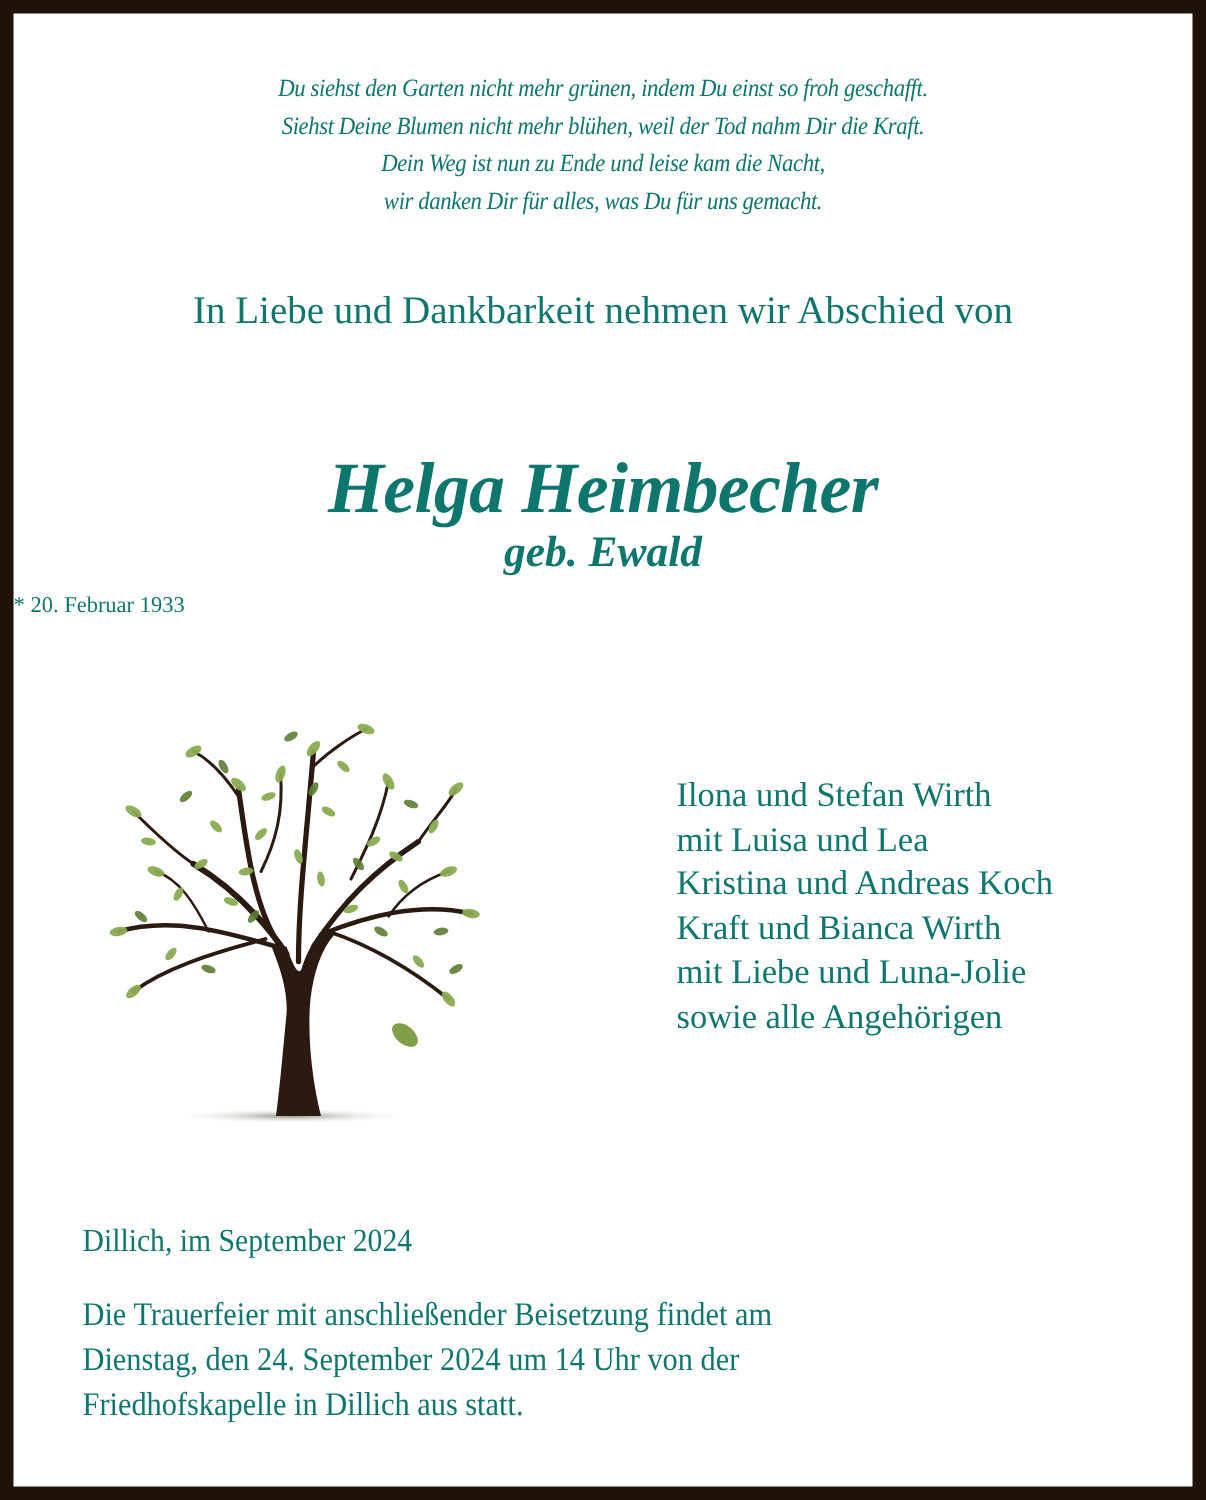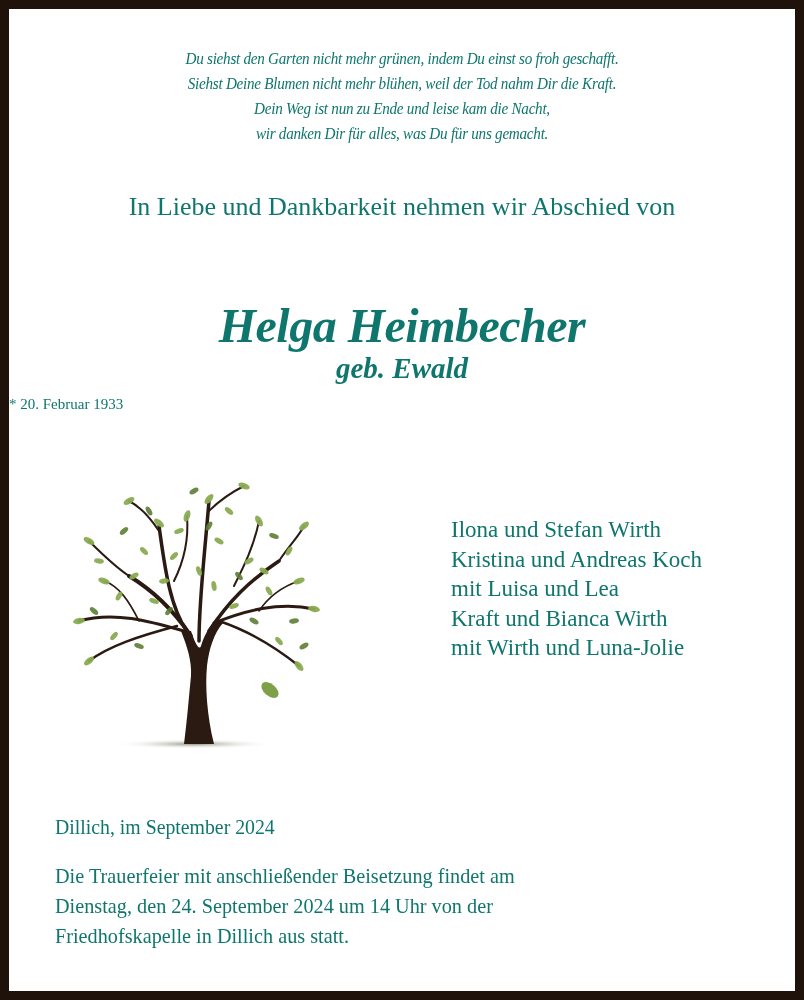--- a/index.html
+++ b/index.html
@@ -152,24 +152,25 @@
           <ellipse cx="80" cy="175" rx="5" ry="2.5" transform="rotate(20 80 175)"></ellipse>
           <ellipse cx="245" cy="175" rx="5" ry="2.5" transform="rotate(-30 245 175)"></ellipse>
         </g>
 
         <ellipse cx="211" cy="219" rx="10" ry="6" fill="#7fa048" transform="rotate(40 211 219)"></ellipse>
       </svg>
     </div>
 
     <div class="family">
       <div>Ilona und Stefan Wirth</div>
+      <div>mit Luisa und Lea</div>
       <div>Kristina und Andreas Koch</div>
-      <div>mit Luisa und Lea</div>
       <div>Kraft und Bianca Wirth</div>
-      <div>mit Wirth und Luna-Jolie</div>
+      <div>mit Liebe und Luna-Jolie</div>
+      <div>sowie alle Angehörigen</div>
     </div>
 
     <div class="place">Dillich, im September 2024</div>
 
     <div class="service">
       <div>Die Trauerfeier mit anschließender Beisetzung findet am</div>
       <div>Dienstag, den 24. September 2024 um 14 Uhr von der</div>
       <div>Friedhofskapelle in Dillich aus statt.</div>
     </div>
 

